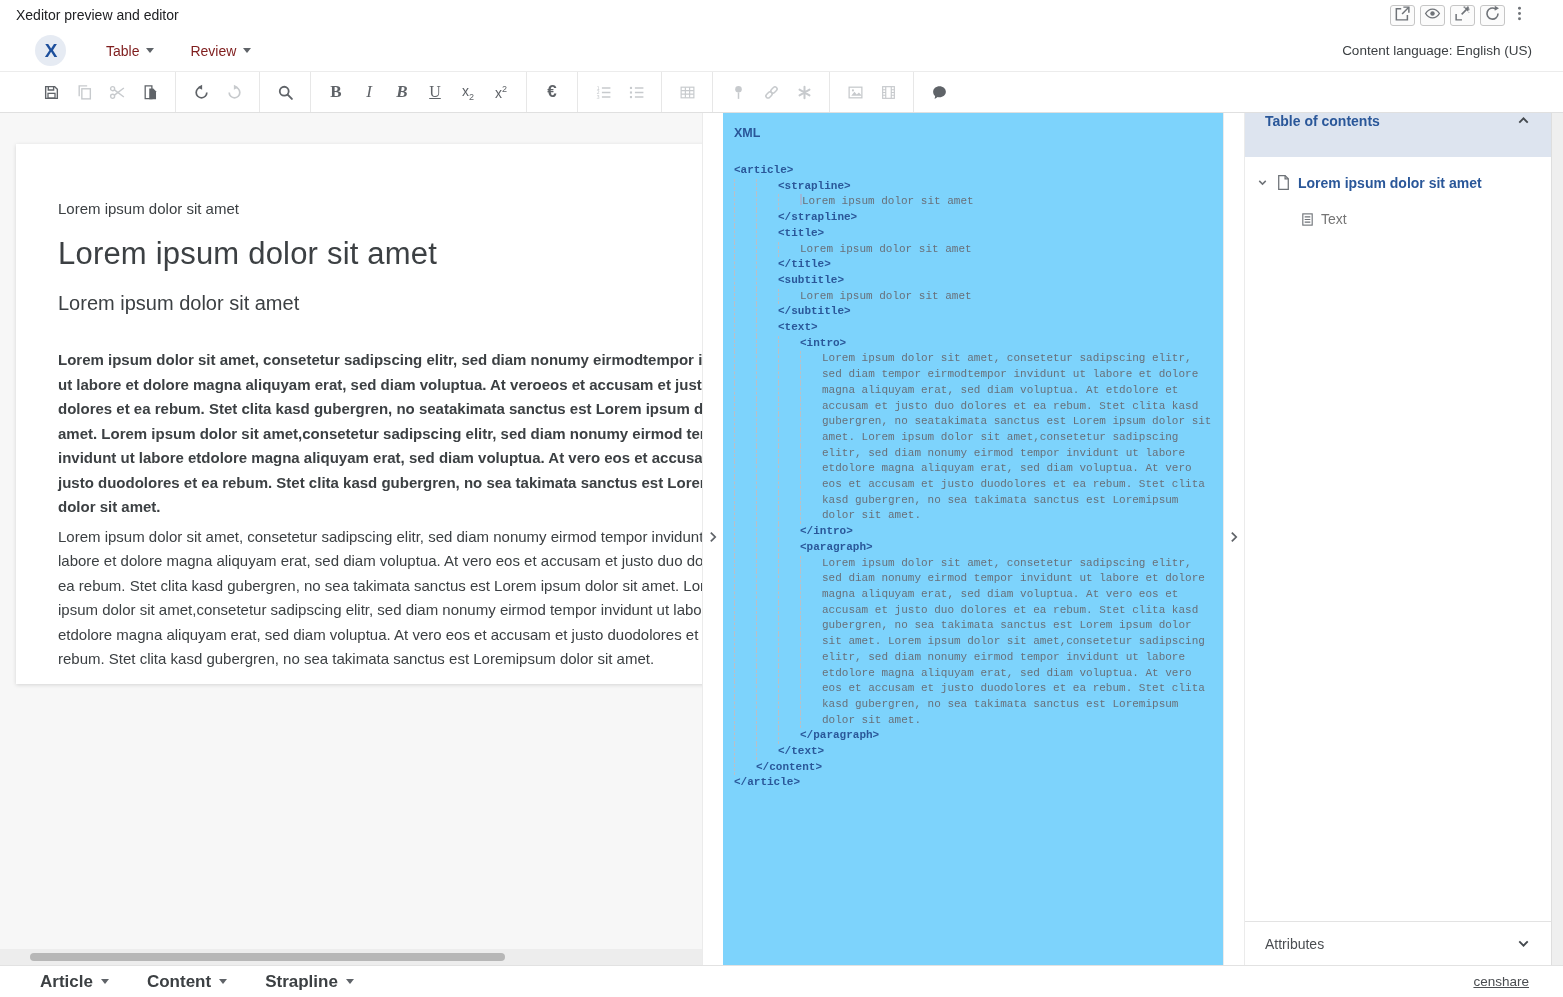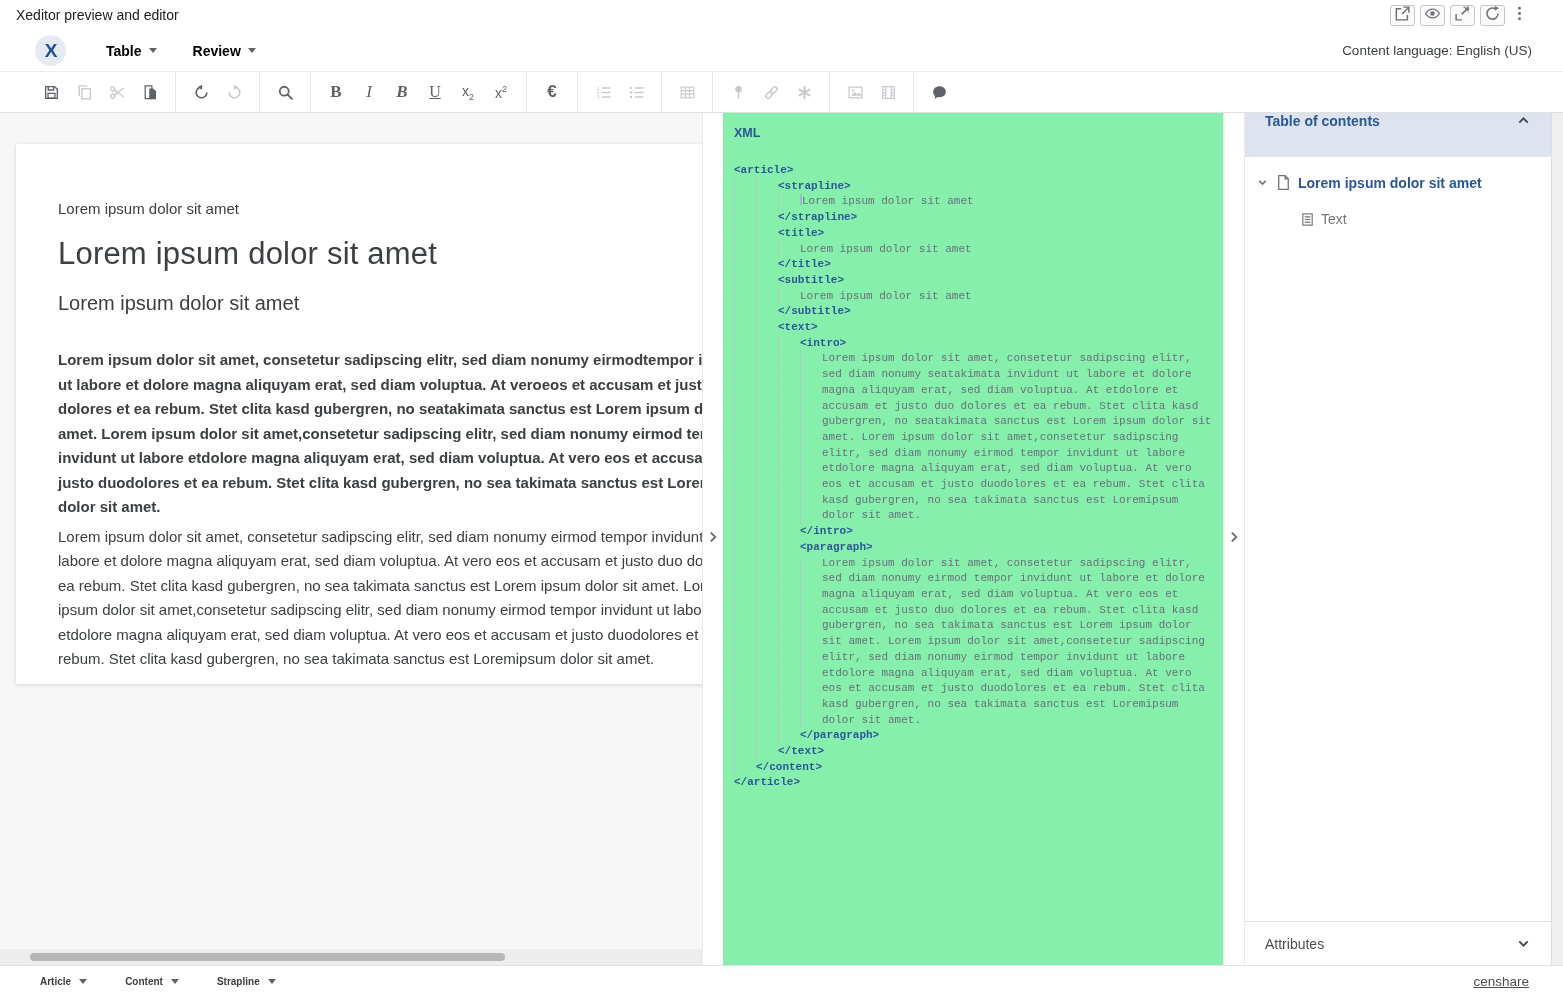--- a/index.html
+++ b/index.html
@@ -16,21 +16,21 @@
   .titlebar-actions{display:flex;align-items:center;gap:5px;margin-right:15px;}
   .tb-action{width:25px;height:21px;border:1px solid #c6c6c6;border-radius:3px;background:#fbfbfb;
     display:flex;align-items:center;justify-content:center;color:#6f7378;cursor:pointer;box-sizing:border-box;}
   .tb-action.noborder{border:none;background:transparent;width:18px;}
 
   
   .menubar{height:41px;flex:none;display:flex;align-items:center;background:#fff;padding-left:35px;}
   .logo{width:31px;height:31px;border-radius:50%;background:#e6ebf3;display:flex;align-items:center;justify-content:center;
     font-weight:bold;font-size:19px;color:#1d4f9c;letter-spacing:-1px;}
   .menus{display:flex;align-items:center;margin-left:40px;gap:36px;}
-  .menu{display:flex;align-items:center;gap:7px;font-size:14px;color:#000000;font-weight:bold;cursor:pointer;}
+  .menu{display:flex;align-items:center;gap:7px;font-size:14px;color:#7f1d1d;font-weight:normal;cursor:pointer;}
   .caret{width:0;height:0;border-left:4.5px solid transparent;border-right:4.5px solid transparent;border-top:5px solid #5f6368;}
   .lang{flex:1;text-align:right;font-size:13.5px;color:#3c4043;padding-right:31px;}
 
   
   .toolbar{height:40px;flex:none;background:#fff;border-top:1px solid #ececec;border-bottom:1px solid #e0e0e0;
     display:flex;align-items:stretch;padding-left:26px;}
   .tgroup{display:flex;align-items:center;gap:7px;padding:0 12px;border-right:1px solid #e7e7e7;}
   .tgroup:last-child{border-right:none;}
   .tbtn{width:26px;height:28px;border:none;background:transparent;display:flex;align-items:center;justify-content:center;
     color:#5f6368;cursor:pointer;padding:0;}
@@ -58,21 +58,21 @@
   .doc-text p.intro{font-weight:bold;margin-top:31px;}
   .doc-text p.body2{margin-top:5px;}
   .hscrollbar{position:absolute;left:0;right:0;bottom:0;height:16px;background:#ededed;}
   .hthumb{position:absolute;left:30px;top:4px;width:475px;height:8px;border-radius:4px;background:#b7b7b7;}
 
   .divider{width:20px;flex:none;background:#fff;display:flex;align-items:center;justify-content:center;color:#5f6368;cursor:pointer;}
   .divider.left{border-left:1px solid #ebebeb;}
   .divider.right{border-left:1px solid #ebebeb;border-right:1px solid #ebebeb;}
 
   
-  .xml-panel{width:500px;flex:none;background:#86efac;box-sizing:border-box;padding:13px 6px 0 11px;overflow:hidden;}
+  .xml-panel{width:500px;flex:none;background:#7dd3fc;box-sizing:border-box;padding:13px 6px 0 11px;overflow:hidden;}
   .xml-label{font-size:12.5px;font-weight:bold;color:#2a5799;margin-bottom:23px;}
   .xml-code{font-family:"Liberation Mono",monospace;font-size:11px;line-height:15.7px;}
   .xline{display:flex;white-space:pre;}
   .xline .g{width:21px;flex:none;border-left:1px dashed #b9c0c8;align-self:stretch;}
   .xline .tag{color:#2a5799;font-weight:bold;}
   .xline .txt{color:#68707a;}
   .xcaret{display:inline-block;width:2px;height:11px;background:#9db9da;vertical-align:-1px;margin-right:0px;}
 
   
   .sidebar{width:306px;flex:none;background:#fff;display:flex;flex-direction:column;box-sizing:border-box;}
@@ -89,21 +89,21 @@
     padding:0 20px;cursor:pointer;}
   .attributes .lbl{font-size:14px;color:#4a4d51;}
   .attributes .chev{color:#44494e;display:flex;}
 
   .vscroll{width:15px;flex:none;background:#efefef;border-left:1px solid #dedede;box-sizing:border-box;}
 
   
   .statusbar{height:31px;flex:none;background:#fff;border-top:1px solid #e2e2e2;display:flex;align-items:center;
     padding:0 34px 0 40px;}
   .path{display:flex;align-items:center;gap:38px;flex:1;}
-  .crumb{display:flex;align-items:center;gap:8px;font-size:10px;color:#3c4043;font-weight:bold;cursor:pointer;}
+  .crumb{display:flex;align-items:center;gap:8px;font-size:17px;color:#3c4043;font-weight:bold;cursor:pointer;}
   .brand{font-size:13.5px;color:#4a4d51;text-decoration:underline;cursor:pointer;}
 </style>
 </head>
 <body>
 
 <div class="app">
 
   <div class="titlebar">
     <div class="title">Xeditor preview and editor</div>
     <div class="titlebar-actions">
@@ -400,21 +400,21 @@
           <div class="xline"><span class="g"></span><span class="g"></span><span class="tag">&lt;/strapline&gt;</span></div>
           <div class="xline"><span class="g"></span><span class="g"></span><span class="tag">&lt;title&gt;</span></div>
           <div class="xline"><span class="g"></span><span class="g"></span><span class="g"></span><span class="txt">Lorem ipsum dolor sit amet</span></div>
           <div class="xline"><span class="g"></span><span class="g"></span><span class="tag">&lt;/title&gt;</span></div>
           <div class="xline"><span class="g"></span><span class="g"></span><span class="tag">&lt;subtitle&gt;</span></div>
           <div class="xline"><span class="g"></span><span class="g"></span><span class="g"></span><span class="txt">Lorem ipsum dolor sit amet</span></div>
           <div class="xline"><span class="g"></span><span class="g"></span><span class="tag">&lt;/subtitle&gt;</span></div>
           <div class="xline"><span class="g"></span><span class="g"></span><span class="tag">&lt;text&gt;</span></div>
           <div class="xline"><span class="g"></span><span class="g"></span><span class="g"></span><span class="tag">&lt;intro&gt;</span></div>
           <div class="xline"><span class="g"></span><span class="g"></span><span class="g"></span><span class="g"></span><span class="txt">Lorem ipsum dolor sit amet, consetetur sadipscing elitr,</span></div>
-          <div class="xline"><span class="g"></span><span class="g"></span><span class="g"></span><span class="g"></span><span class="txt">sed diam nonumy seatakimata invidunt ut labore et dolore</span></div>
+          <div class="xline"><span class="g"></span><span class="g"></span><span class="g"></span><span class="g"></span><span class="txt">sed diam tempor eirmodtempor invidunt ut labore et dolore</span></div>
           <div class="xline"><span class="g"></span><span class="g"></span><span class="g"></span><span class="g"></span><span class="txt">magna aliquyam erat, sed diam voluptua. At etdolore et</span></div>
           <div class="xline"><span class="g"></span><span class="g"></span><span class="g"></span><span class="g"></span><span class="txt">accusam et justo duo dolores et ea rebum. Stet clita kasd</span></div>
           <div class="xline"><span class="g"></span><span class="g"></span><span class="g"></span><span class="g"></span><span class="txt">gubergren, no seatakimata sanctus est Lorem ipsum dolor sit</span></div>
           <div class="xline"><span class="g"></span><span class="g"></span><span class="g"></span><span class="g"></span><span class="txt">amet. Lorem ipsum dolor sit amet,consetetur sadipscing</span></div>
           <div class="xline"><span class="g"></span><span class="g"></span><span class="g"></span><span class="g"></span><span class="txt">elitr, sed diam nonumy eirmod tempor invidunt ut labore</span></div>
           <div class="xline"><span class="g"></span><span class="g"></span><span class="g"></span><span class="g"></span><span class="txt">etdolore magna aliquyam erat, sed diam voluptua. At vero</span></div>
           <div class="xline"><span class="g"></span><span class="g"></span><span class="g"></span><span class="g"></span><span class="txt">eos et accusam et justo duodolores et ea rebum. Stet clita</span></div>
           <div class="xline"><span class="g"></span><span class="g"></span><span class="g"></span><span class="g"></span><span class="txt">kasd gubergren, no sea takimata sanctus est Loremipsum</span></div>
           <div class="xline"><span class="g"></span><span class="g"></span><span class="g"></span><span class="g"></span><span class="txt">dolor sit amet.</span></div>
           <div class="xline"><span class="g"></span><span class="g"></span><span class="g"></span><span class="tag">&lt;/intro&gt;</span></div>

